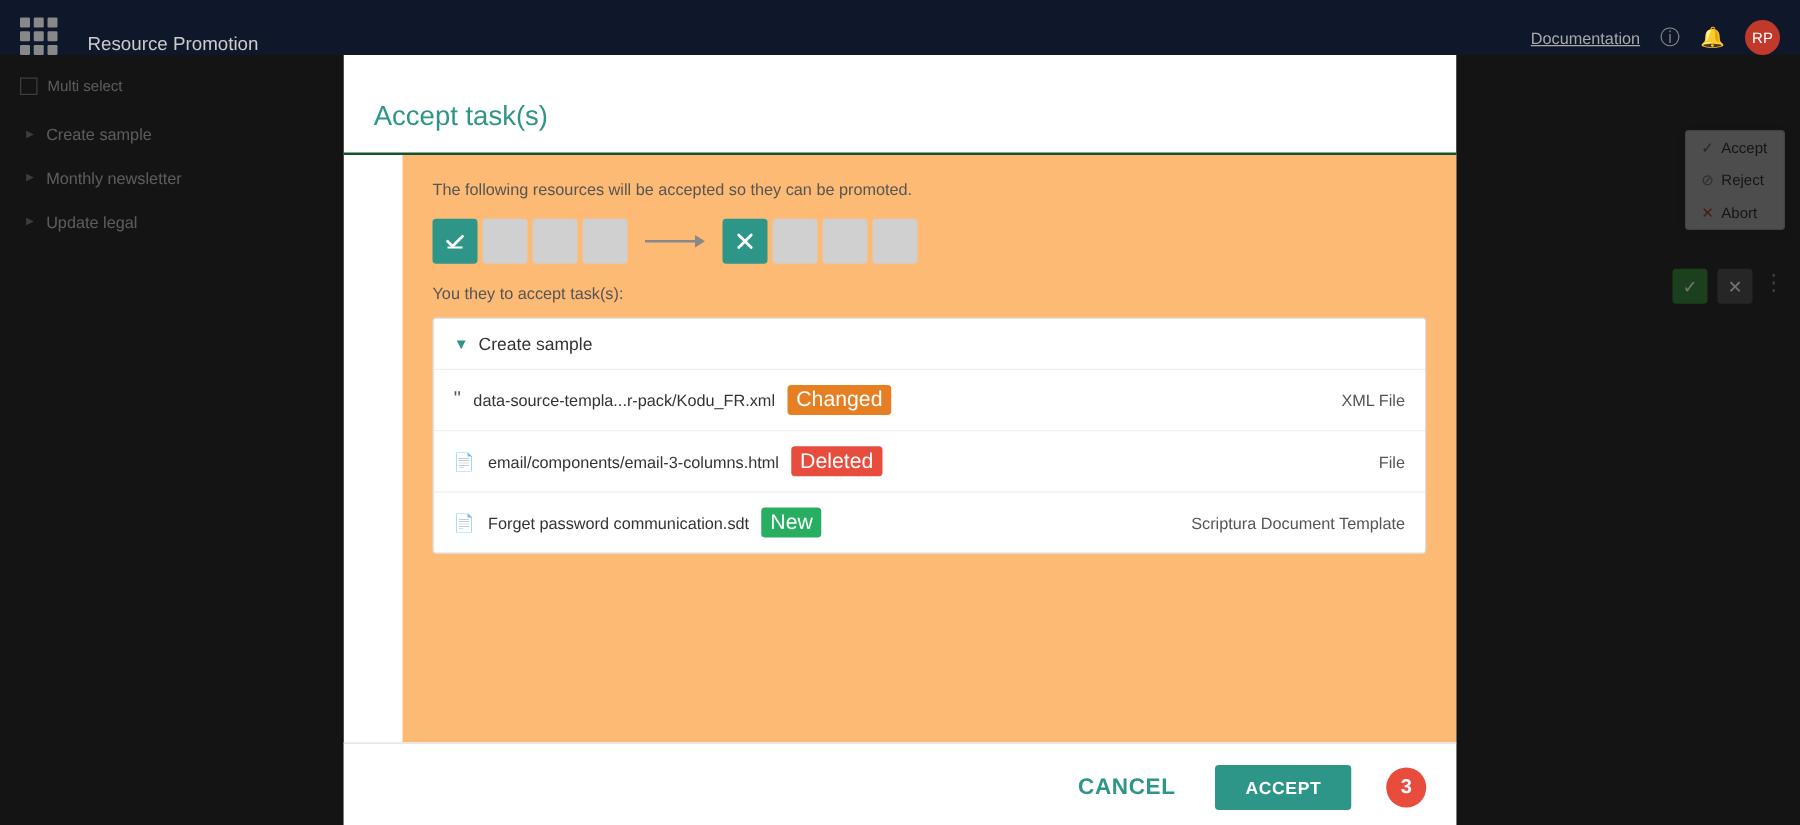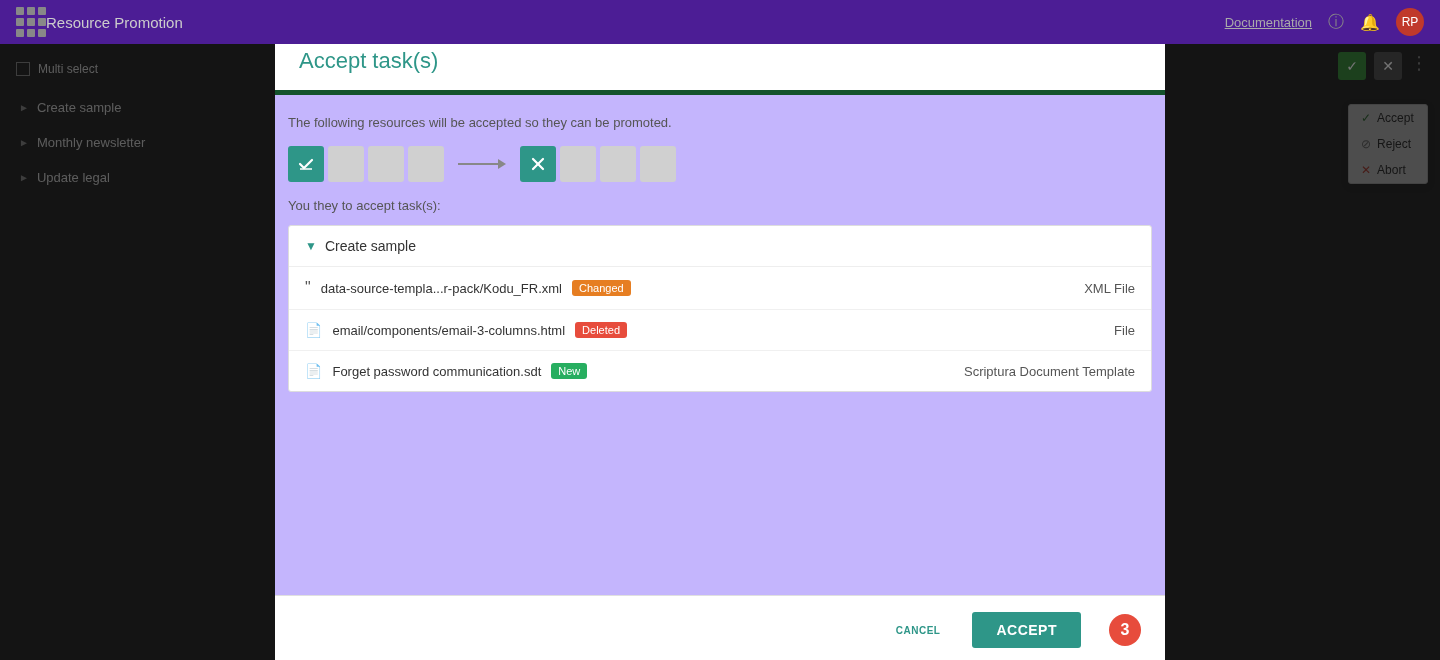--- a/index.html
+++ b/index.html
@@ -8,25 +8,25 @@
       background: #2d2d2d;
       width: 1440px;
       height: 660px;
       overflow: hidden;
       position: relative;
     }
 
     
     .topbar {
       display: flex;
-      align-items: center;
-      background: #4c1d95;
+      align-items: flex-end;
+      background: #0f172a;
       height: 44px;
       padding: 0 16px;
-      gap: 0;
+      gap: 24px;
       position: relative;
       z-index: 1;
     }
     .topbar-grid {
       display: grid;
       grid-template-columns: repeat(3,8px);
       grid-template-rows: repeat(3,8px);
       gap: 3px;
       cursor: pointer;
     }
@@ -89,20 +89,21 @@
       font-size: 12px;
       font-weight: normal;
       cursor: pointer;
     }
 
     
     .main-area {
       display: flex;
       height: calc(660px - 44px);
       position: relative;
+      flex-direction: column;
     }
 
     
     .left-panel {
       width: 270px;
       background: #2d2d2d;
       padding: 12px 0;
       flex-shrink: 0;
     }
     .multiselect-bar {
@@ -187,32 +188,33 @@
       transform: translateX(-50%);
       width: 890px;
       background: white;
       z-index: 20;
       border-radius: 0 0 4px 4px;
       display: flex;
       flex-direction: column;
       min-height: 620px;
     }
     .dialog-header {
-      padding: 4px 24px 16px;
-      border-bottom: 5px solid #14532d;
+      padding: 36px 24px 16px;
+      border-bottom: 2px solid #14532d;
     }
     .dialog-title {
       font-size: 22px;
       color: #2e9688;
       font-weight: 400;
     }
     .dialog-body {
-      background: #c4b5fd;
+      background: #fdba74;
       flex: 1;
-      padding: 20px 13px;
+      padding: 20px 24px;
+      margin-left: 47px;
     }
     .dialog-subtitle {
       font-size: 13px;
       color: #555;
       margin-bottom: 16px;
     }
 
     
     .stage-row {
       display: flex;
@@ -284,21 +286,21 @@
       flex-shrink: 0;
     }
     .resource-name {
       flex: 0 0 auto;
       margin-right: 10px;
     }
     .badge {
       display: inline-block;
       padding: 2px 7px;
       border-radius: 3px;
-      font-size: 11px;
+      font-size: 17px;
       font-weight: 500;
       color: white;
       margin-right: 10px;
     }
     .badge-changed { background: #e67e22; }
     .badge-deleted { background: #e74c3c; }
     .badge-new { background: #27ae60; }
     .resource-type {
       margin-left: auto;
       color: #555;
@@ -312,21 +314,21 @@
       justify-content: flex-end;
       align-items: center;
       gap: 16px;
       background: white;
       border-top: 1px solid #e0e0e0;
     }
     .btn-cancel {
       background: transparent;
       border: none;
       color: #2e9688;
-      font-size: 10px;
+      font-size: 18px;
       font-weight: 600;
       letter-spacing: 0.5px;
       cursor: pointer;
       padding: 8px 16px;
     }
     .btn-accept {
       background: #2e9688;
       border: none;
       color: white;
       font-size: 14px;

